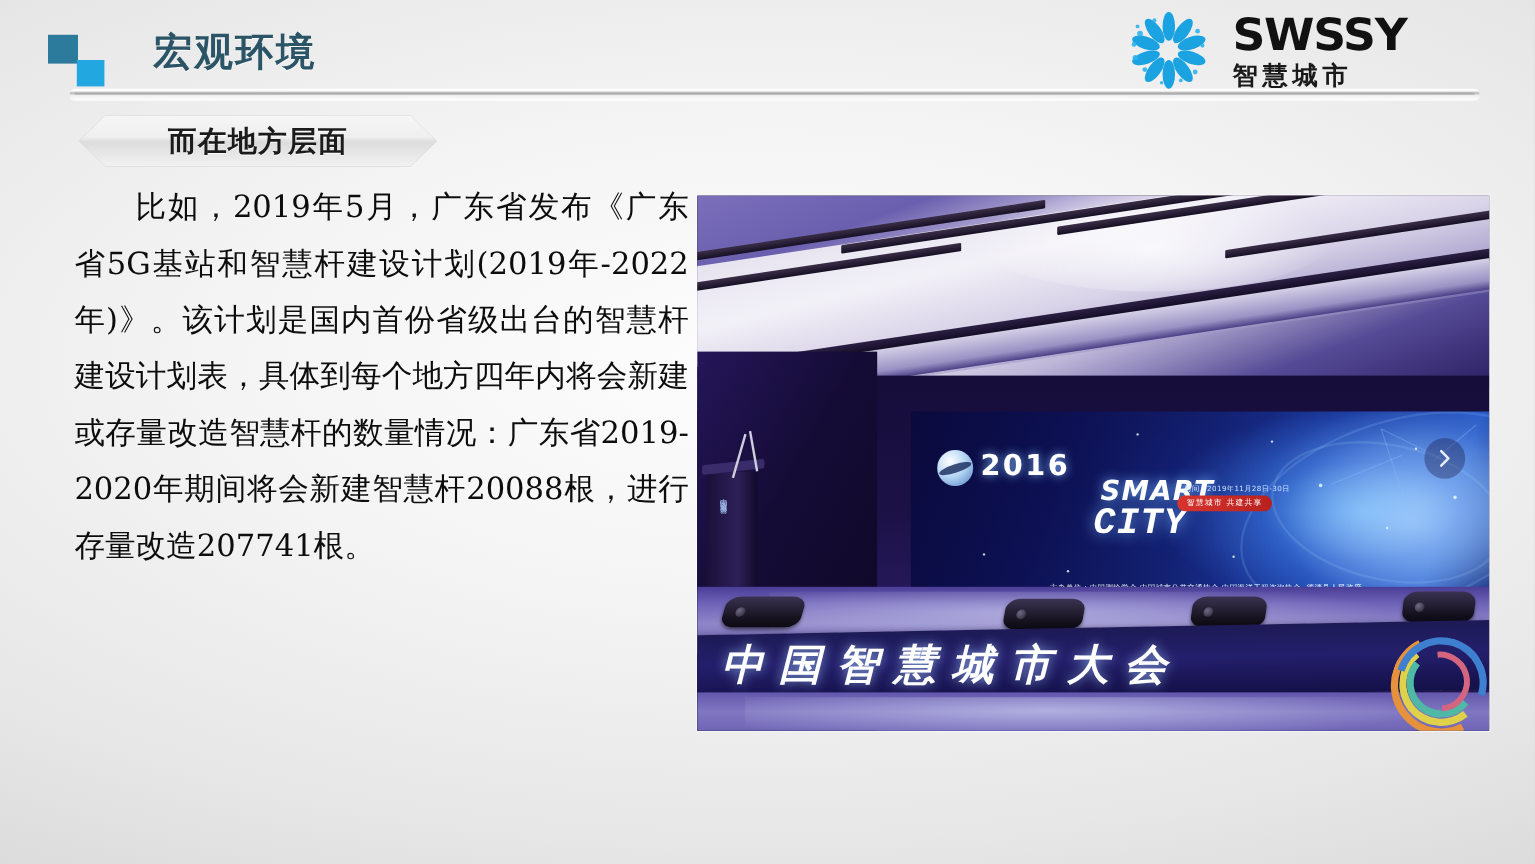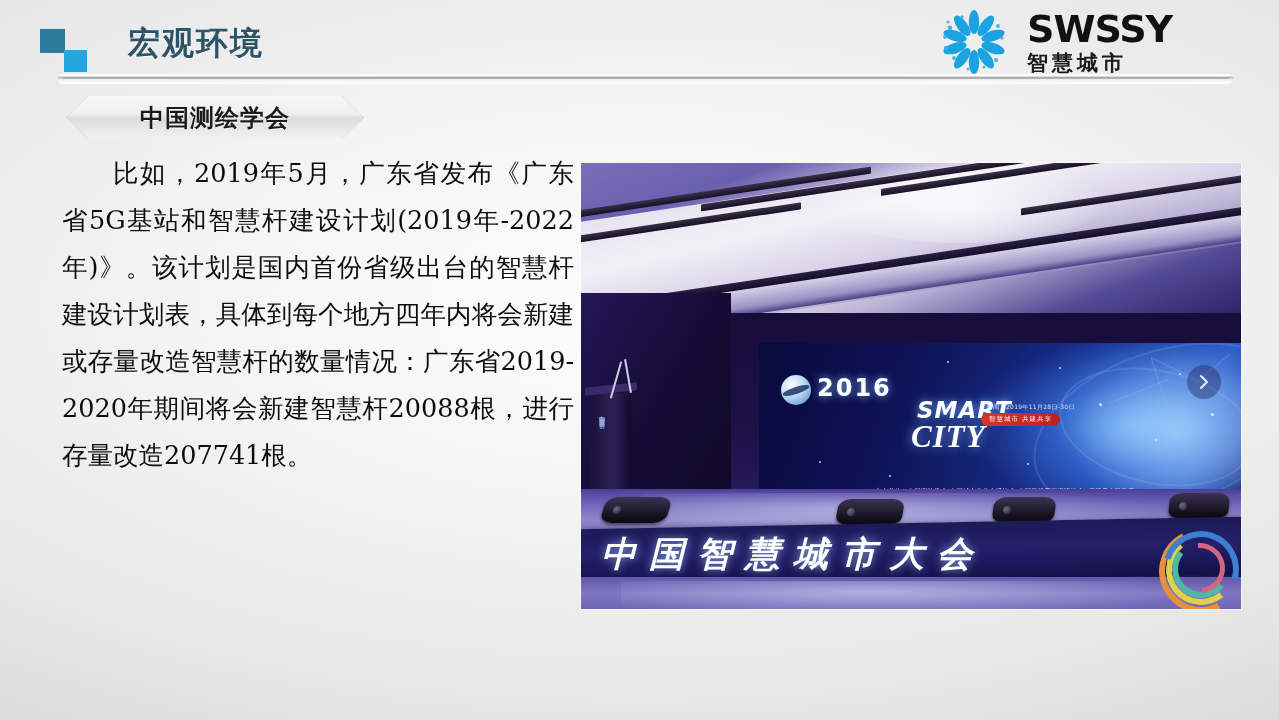--- a/index.html
+++ b/index.html
@@ -141,21 +141,21 @@
   .led-globe:after{content:"";position:absolute;left:1px;top:12px;width:28px;height:7px;
     background:rgba(20,40,90,.8);border-radius:50%;transform:rotate(-18deg);}
   .led-year{left:58px;top:31px;font-size:24px;font-weight:bold;color:#fff;letter-spacing:2px;
     font-family:"DejaVu Sans","Liberation Sans",sans-serif;text-shadow:0 0 8px rgba(130,190,255,.9);}
 
   .led-smart{left:158px;top:56px;font-size:23px;font-weight:bold;font-style:italic;color:#fff;
     letter-spacing:1px;line-height:22px;text-shadow:0 0 10px rgba(120,180,255,.9);
     font-family:"DejaVu Sans","Liberation Sans",sans-serif;}
   .led-city{left:152px;top:76px;font-size:31px;font-weight:bold;font-style:italic;color:#fff;
     letter-spacing:1px;text-shadow:0 0 12px rgba(120,180,255,.9);
-    font-family:Liberation Serif, serif;}
+    font-family:Liberation Mono, monospace;}
 
   .led-date{left:228px;top:60px;font-size:6px;color:#cfe4ff;letter-spacing:.3px;}
   .led-pill{left:222px;top:70px;padding:2px 8px;border-radius:8px;
     background:linear-gradient(to right,#d8342e,#b8211f);
     font-size:6.5px;color:#fff;letter-spacing:1px;white-space:nowrap;}
 
   .led-main{left:16px;top:100px;width:452px;text-align:center;
     font-size:32px;font-weight:bold;color:#fff;letter-spacing:4px;
     text-shadow:0 0 14px rgba(140,200,255,.95);}
   .led-org{left:50px;top:143px;width:392px;text-align:center;font-size:6.2px;color:#ffffff;
@@ -266,21 +266,21 @@
       <div id="logo-text">
         <div id="logo-word">SWSSY</div>
         <div id="logo-cn">智慧城市</div>
       </div>
     </div>
   </div>
 
   <div id="section-tag">
     <div class="tagline"></div>
     <div class="tagbg"></div>
-    <div id="section-tag-label">中国测绘学会</div>
+    <div id="section-tag-label">而在地方层面</div>
   </div>
 
   <div id="body-copy">
     <p>比如，2019年5月，广东省发布《广东省5G基站和智慧杆建设计划(2019年-2022年)》。该计划是国内首份省级出台的智慧杆建设计划表，具体到每个地方四年内将会新建或存量改造智慧杆的数量情况：广东省2019-2020年期间将会新建智慧杆20088根，进行存量改造207741根。</p>
   </div>
 
   <div id="photo">
 
     <div class="ph ceiling"></div>
     <div class="ph ceil-panel"></div>

